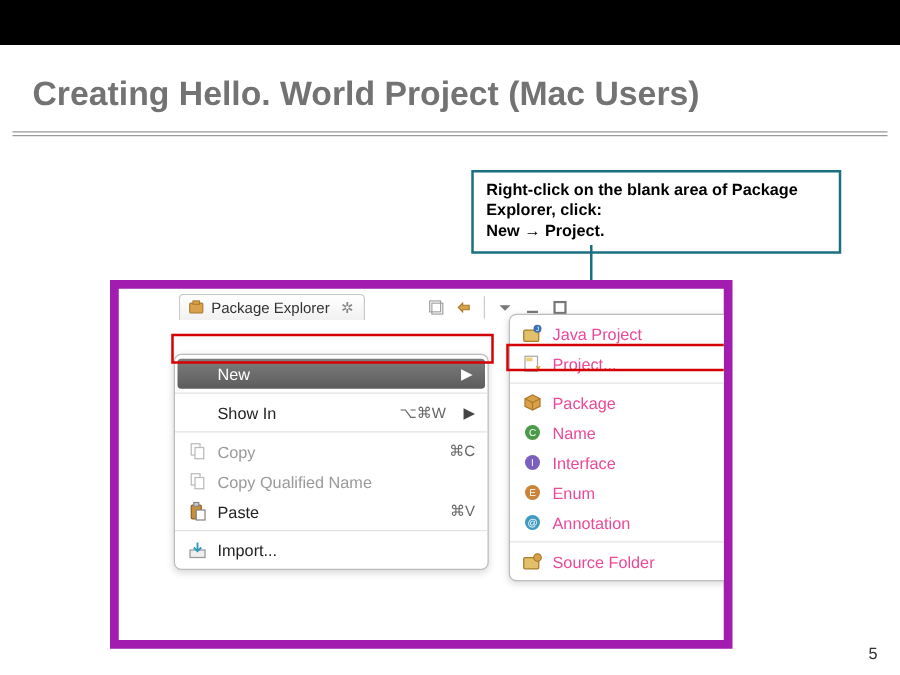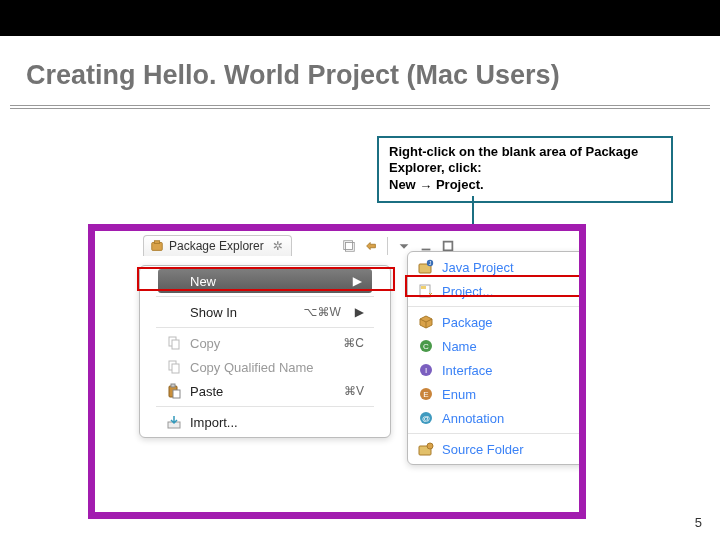--- a/index.html
+++ b/index.html
@@ -111,27 +111,27 @@
     display: inline-flex; align-items: center; justify-content: center;
     border: 1px solid transparent;
   }
   .divider-thin {
     width: 1px; height: 18px; background: #ccc; margin: 0 2px;
   }
   
   .ctx-menu {
     position: absolute;
     left: 44px;
-    top: 34px;
+    top: 52px;
     width: 252px;
     background: #fff;
     border: 1px solid #bcbcbc;
     border-radius: 6px;
     box-shadow: 0 2px 6px rgba(0,0,0,.15);
-    padding: 3px 16px;
+    padding: 3px 0;
     font-size: 13px;
   }
   .ctx-item {
     display: flex;
     align-items: center;
     padding: 4px 10px 4px 10px;
     gap: 8px;
     color: #222;
     position: relative;
   }
@@ -171,21 +171,21 @@
     border-radius: 6px;
     box-shadow: 0 2px 6px rgba(0,0,0,.15);
     padding: 3px 0;
     font-size: 13px;
   }
   .sub-item {
     display: flex;
     align-items: center;
     gap: 8px;
     padding: 4px 10px;
-    color: #3b82f6;
+    color: #ec4899;
   }
   .sub-item .icn { width: 16px; height: 16px; flex: 0 0 16px; }
   .red-box-project {
     position: absolute;
     left: 310px; top: 44px;
     width: 184px; height: 22px;
     border: 2px solid #d40202;
     pointer-events: none;
   }
   .page-number {

